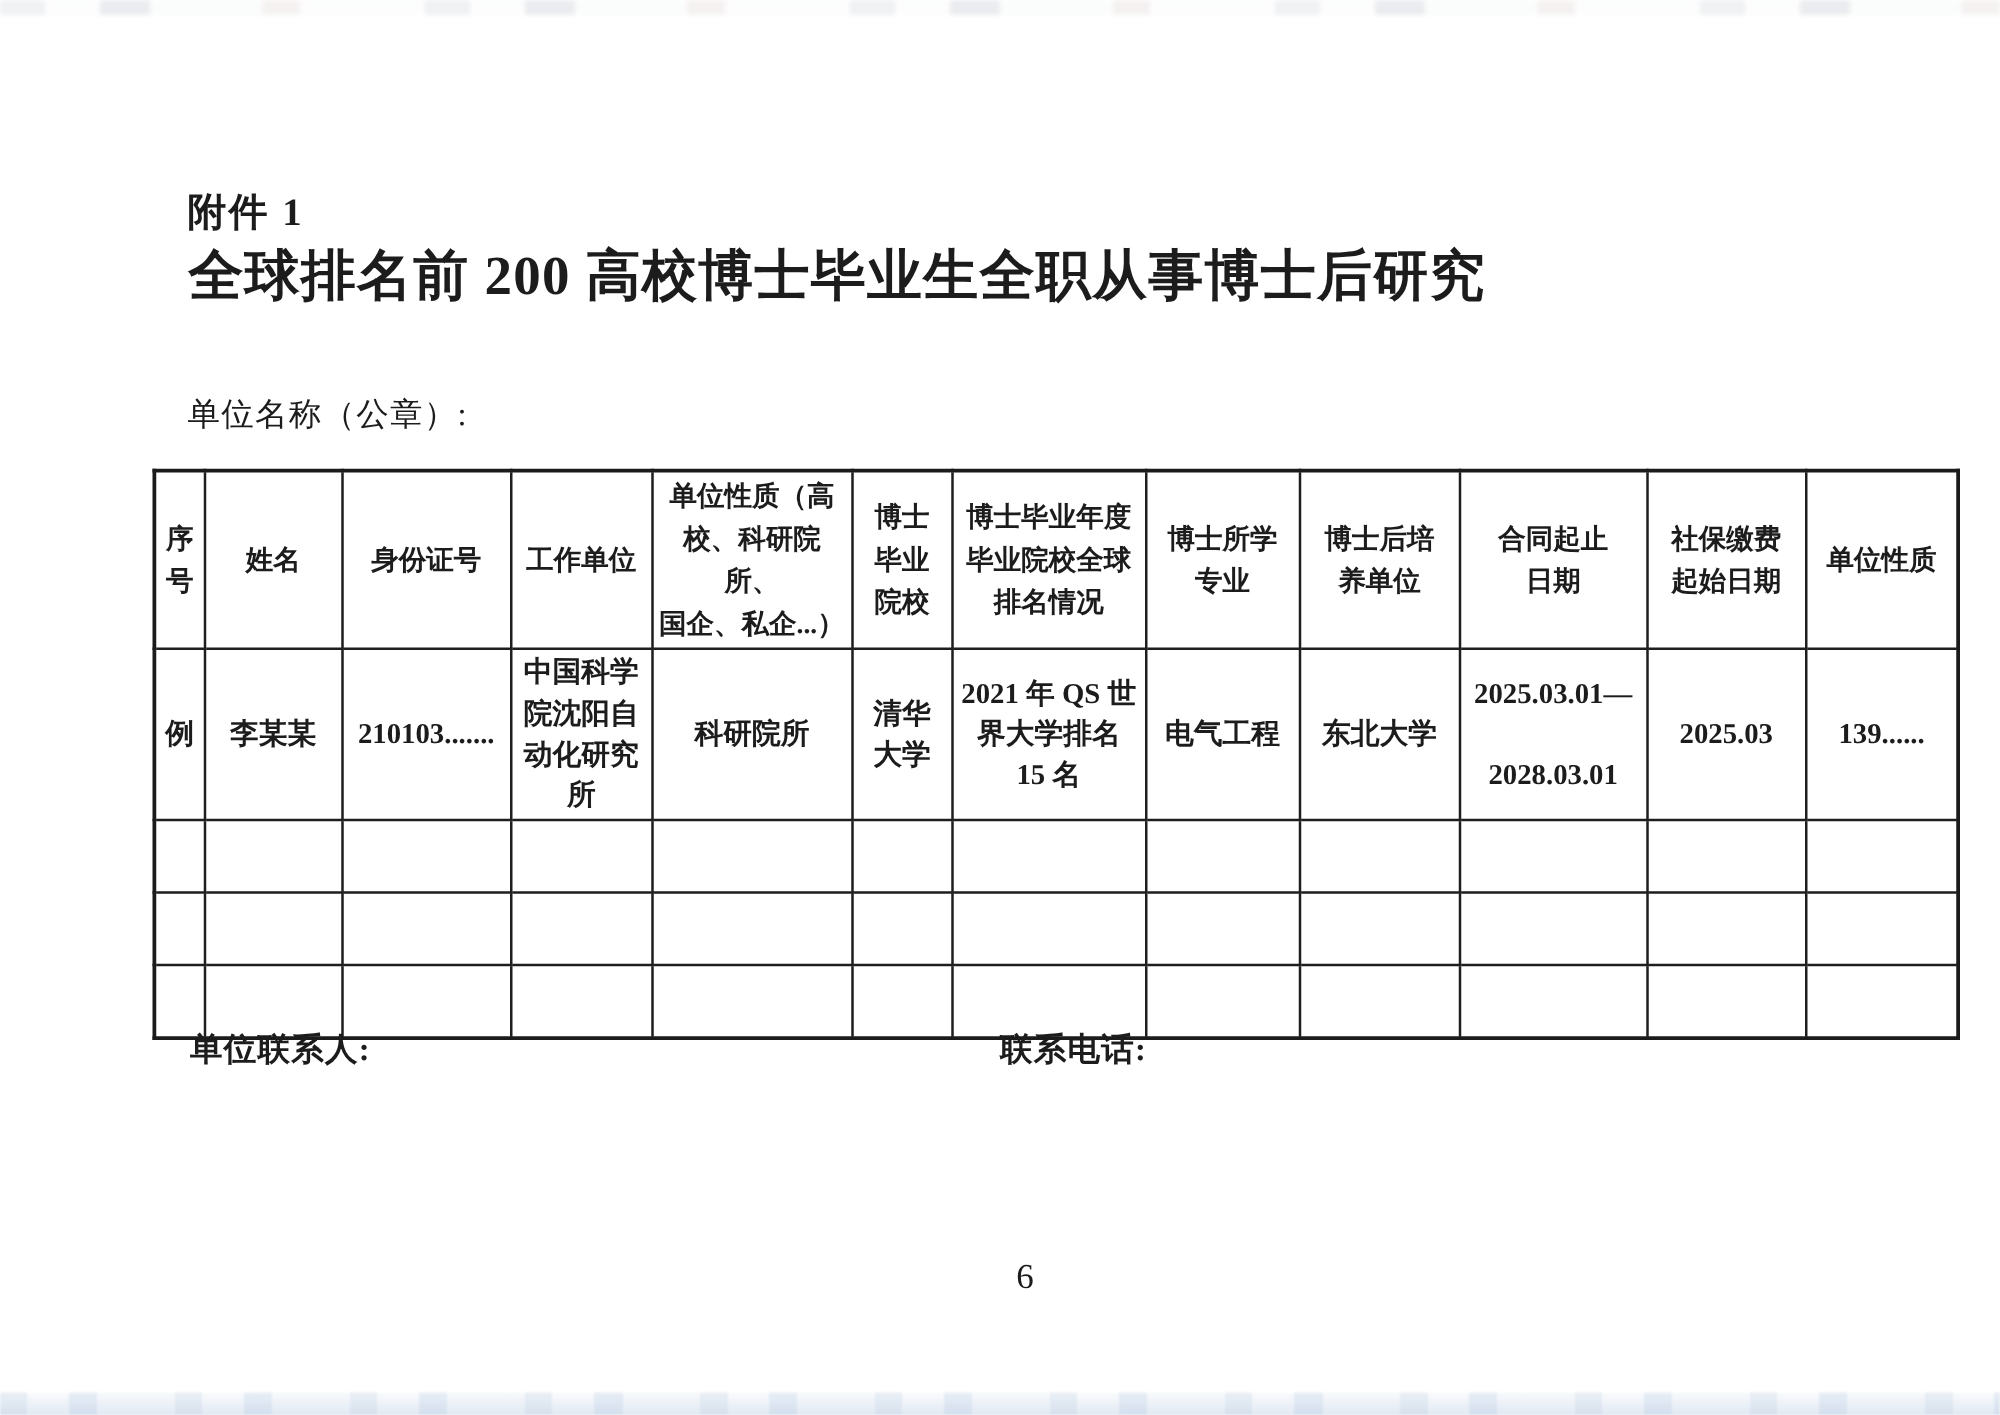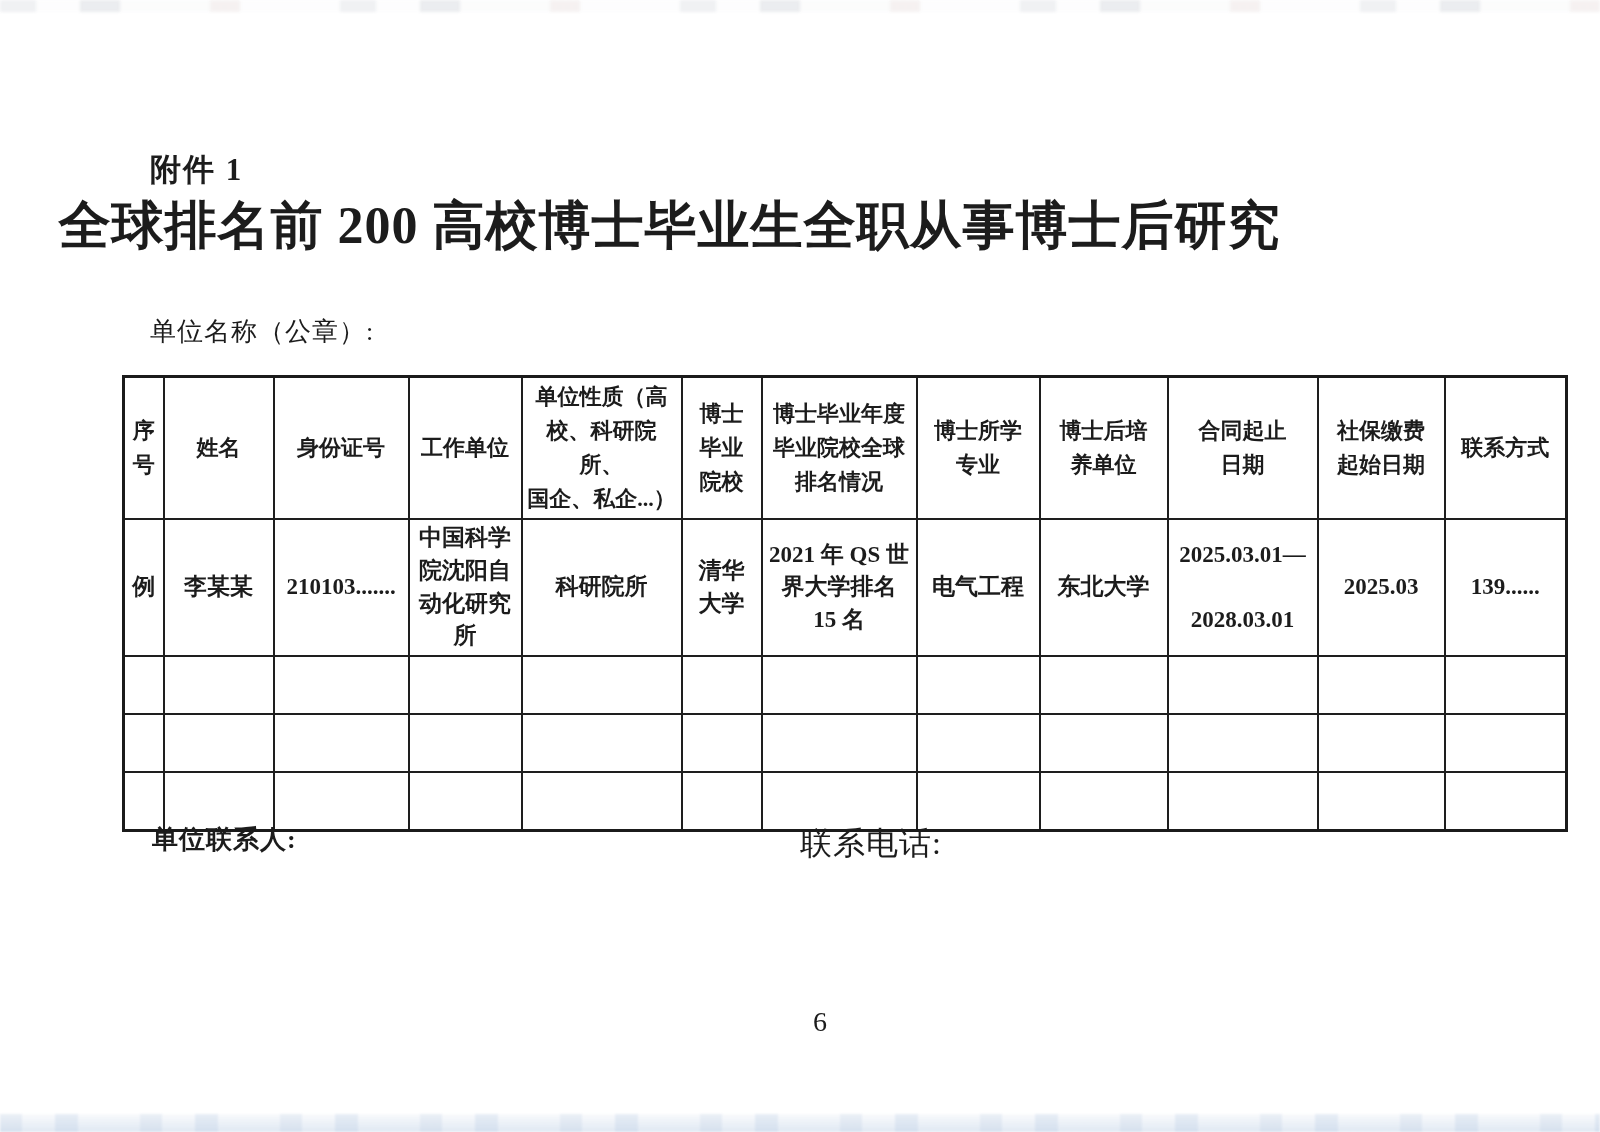--- a/index.html
+++ b/index.html
@@ -30,21 +30,21 @@
       linear-gradient(180deg, rgba(140,170,205,0) 0%, rgba(150,180,215,.25) 100%);
     filter:blur(1px);
   }
   .attachment-label{
     position:absolute;left:150px;top:134px;
     font-size:31px;font-weight:bold;letter-spacing:2px;margin-top:15px;
   }
   .doc-title{
     position:absolute;left:0;top:192px;width:1339px;
     text-align:center;
-    font-size:52px;font-weight:900;
+    font-size:44px;font-weight:900;
     line-height:1.32;
     letter-spacing:1px;
   }
   .unit-name-label{
     position:absolute;left:150px;top:314px;
     font-size:26px;font-weight:normal;letter-spacing:1px;
   }
   .summary-table{
     position:absolute;left:122px;top:375px;
     border-collapse:collapse;
@@ -68,21 +68,21 @@
   }
   .row-header{height:137px;}
   .row-example{height:120px;}
   .row-empty{height:58px;}
   .contact-line-person{
     position:absolute;left:152px;top:822px;
     font-size:26px;font-weight:bold;letter-spacing:1px;
   }
   .contact-line-phone{
     position:absolute;left:800px;top:822px;
-    font-size:32px;font-weight:normal;letter-spacing:1px;
+    font-size:26px;font-weight:bold;letter-spacing:1px;
   }
   .page-number{
     position:absolute;left:790px;top:1006px;width:60px;
     text-align:center;font-size:28px;
   }
 </style>
 </head>
 <body>
 
 <div class="scan-noise-top"></div>
@@ -128,21 +128,21 @@
 毕业院校全球
 排名情况</th>
       <th>博士所学
 专业</th>
       <th>博士后培
 养单位</th>
       <th>合同起止
 日期</th>
       <th>社保缴费
 起始日期</th>
-      <th>联系方式</th>
+      <th>单位性质</th>
     </tr>
   </thead>
   <tbody>
     <tr class="row-example">
       <td>例</td>
       <td>李某某</td>
       <td>210103.......</td>
       <td>中国科学
 院沈阳自
 动化研究

